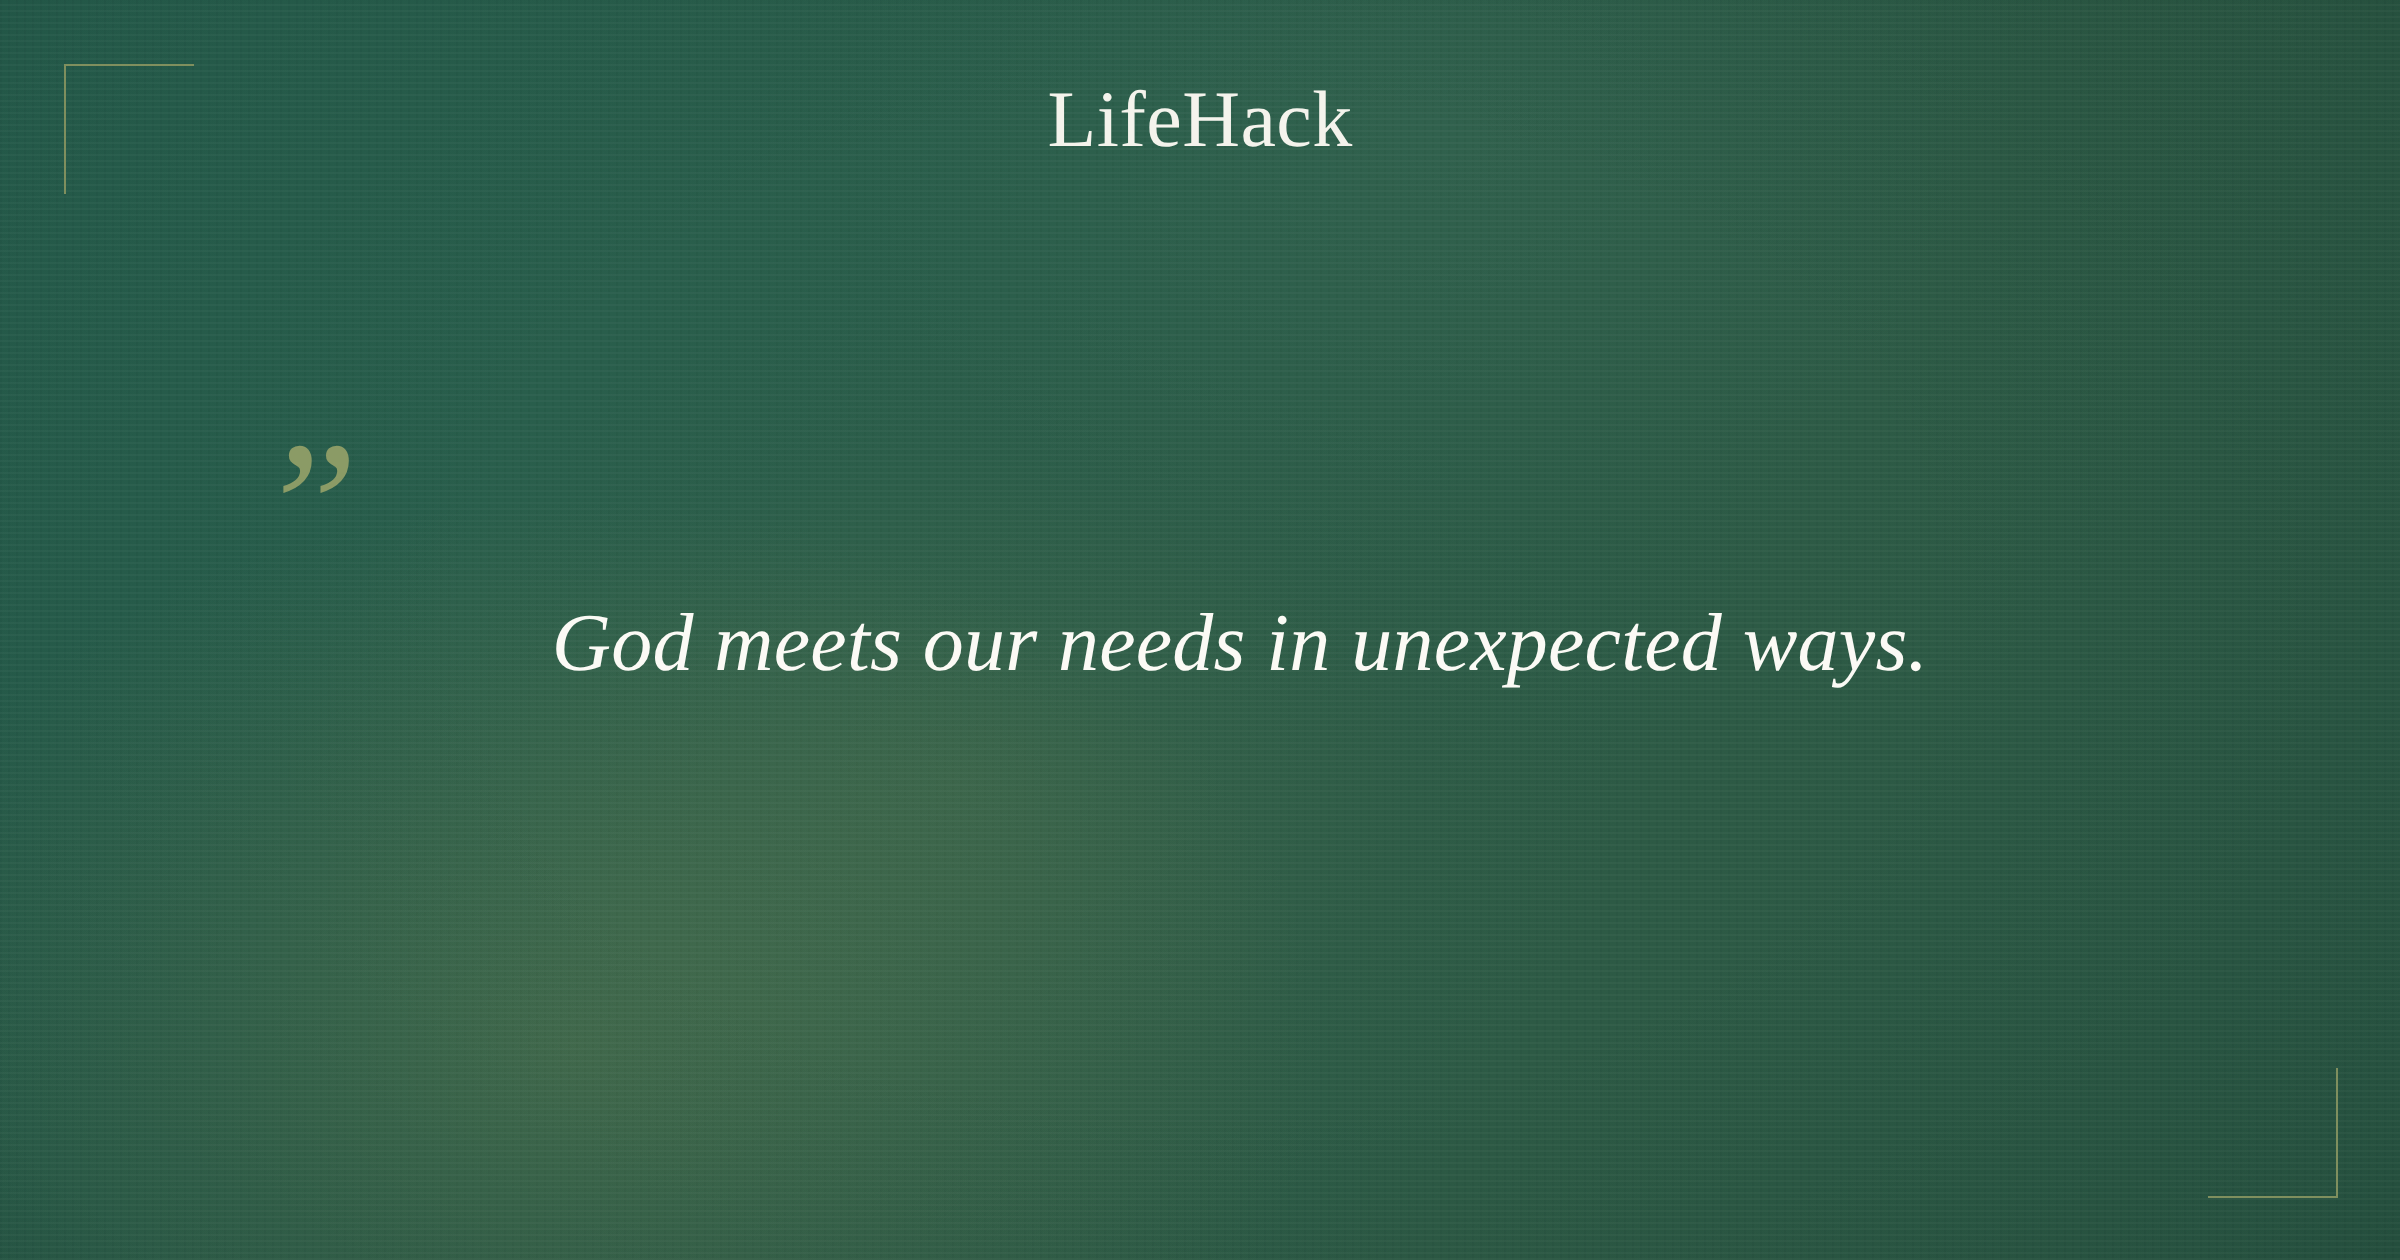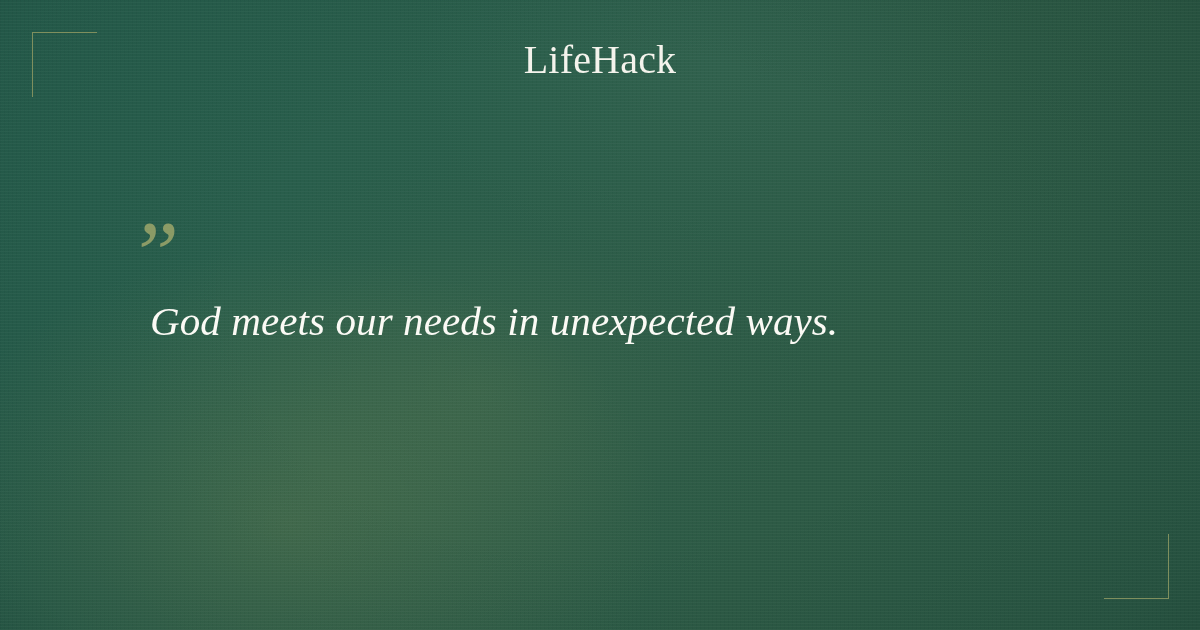--- a/index.html
+++ b/index.html
@@ -102,21 +102,21 @@
   .quote-text {
     position: absolute;
     left: 150px;
     top: 294px;
     width: 940px;
     font-family: "Liberation Serif", "DejaVu Serif", serif;
     font-style: italic;
     font-size: 41px;
     line-height: 1.34;
     color: #fbfaf5;
-    text-align: left;
+    text-align: center;
     letter-spacing: 0.1px;
   }
 </style>
 </head>
 <body>
 
 <div class="canvas">
 
   <div class="bg-base"></div>
   <div class="bg-glow-a"></div>

